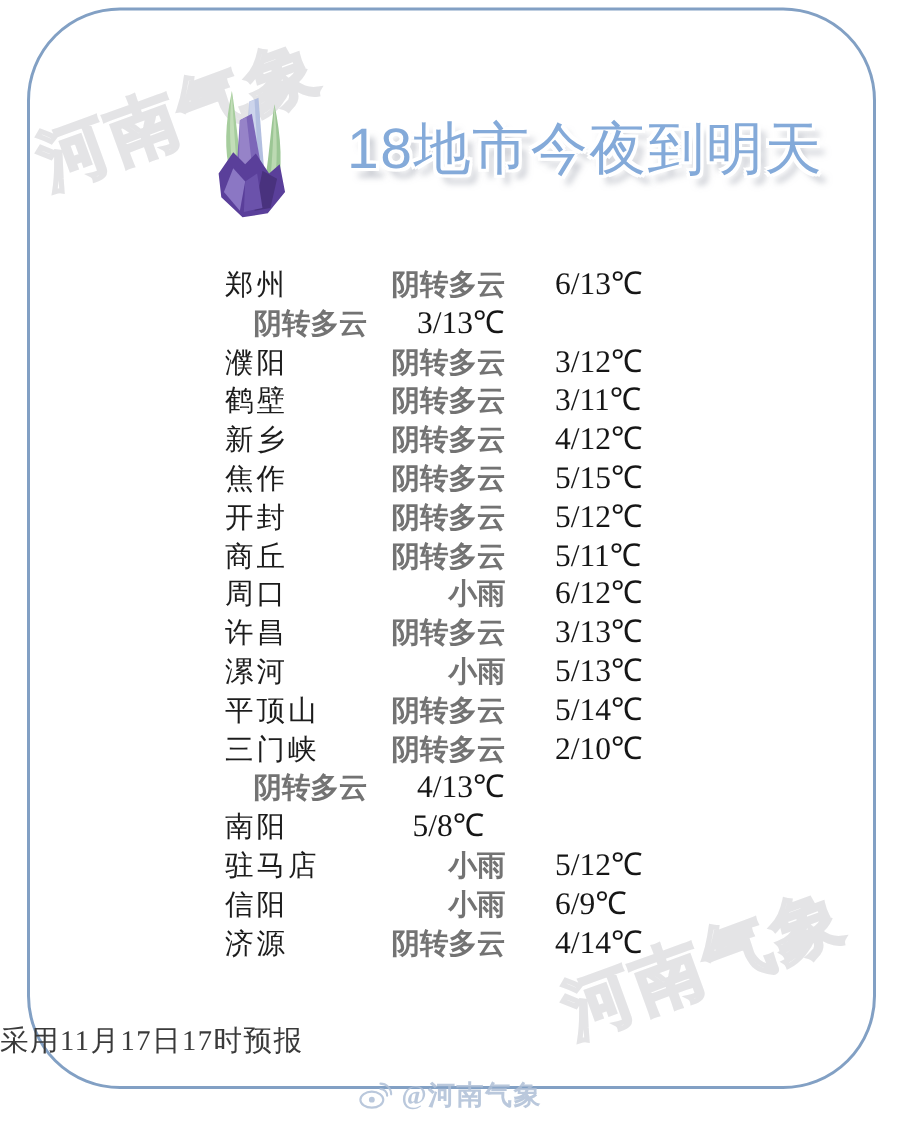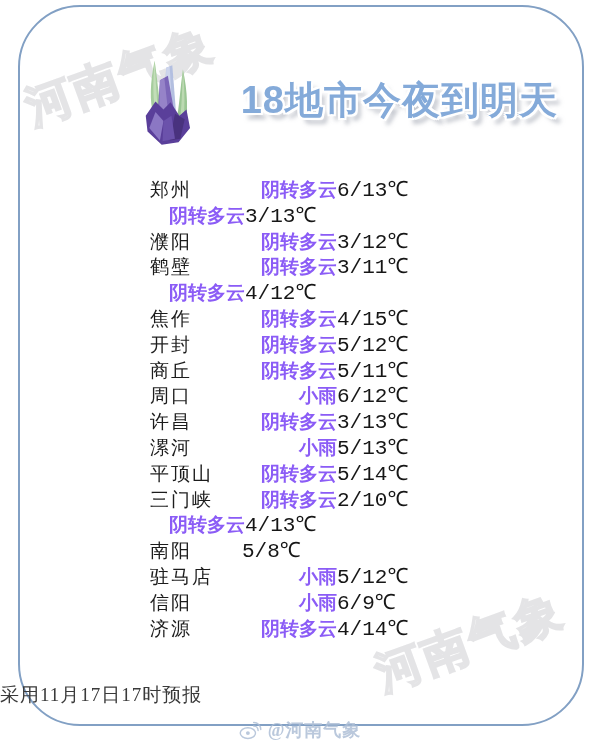--- a/index.html
+++ b/index.html
@@ -55,24 +55,24 @@
     top: 57px;
     width: 62px;
     height: 96px;
   }
   .title {
     position: absolute;
     left: 222px;
     top: 74px;
     width: 336px;
     margin: 0;
-    text-align: right;
+    text-align: center;
     font-family: "Liberation Sans", "DejaVu Sans", sans-serif;
     font-size: 38px;
-    font-weight: 700;
+    font-weight: 400;
     letter-spacing: 1px;
     line-height: 52px;
     color: #84aad9;
     text-shadow:
       -2px -2px 0 #ffffff, 2px -2px 0 #ffffff,
       -2px 2px 0 #ffffff, 2px 2px 0 #ffffff,
       0 -2px 0 #ffffff, 0 2px 0 #ffffff,
       -2px 0 0 #ffffff, 2px 0 0 #ffffff,
       5px 6px 4px rgba(140,145,160,0.55);
     white-space: nowrap;
@@ -95,28 +95,29 @@
     font-weight: 400;
     letter-spacing: 2px;
     color: #1c1c1c;
     white-space: nowrap;
   }
   .weather {
     width: 95px;
     text-align: right;
     font-size: 19px;
     font-weight: 700;
-    color: #8b5cf6;
+    color: #737373;
     white-space: nowrap;
   }
   .temp {
+    margin-left: 33px;
     font-size: 21px;
     font-weight: 400;
     color: #161616;
-    font-family: Liberation Mono, monospace;
+    font-family: Liberation Serif, serif;
     white-space: nowrap;
   }
   .footer-note {
     position: absolute;
     left: 0;
     top: 682px;
     width: 600px;
     text-align: left;
     font-size: 19px;
     line-height: 26px;
@@ -196,28 +197,29 @@
     <span class="temp">3/12℃</span>
   </div>
 
   <div class="row">
     <span class="city">鹤壁</span>
     <span class="weather">阴转多云</span>
     <span class="temp">3/11℃</span>
   </div>
 
   <div class="row">
+    <span class="city">新乡</span>
     <span class="weather">阴转多云</span>
     <span class="temp">4/12℃</span>
   </div>
 
   <div class="row">
     <span class="city">焦作</span>
     <span class="weather">阴转多云</span>
-    <span class="temp">4/15℃</span>
+    <span class="temp">5/15℃</span>
   </div>
 
   <div class="row">
     <span class="city">开封</span>
     <span class="weather">阴转多云</span>
     <span class="temp">5/12℃</span>
   </div>
 
   <div class="row">
     <span class="city">商丘</span>

